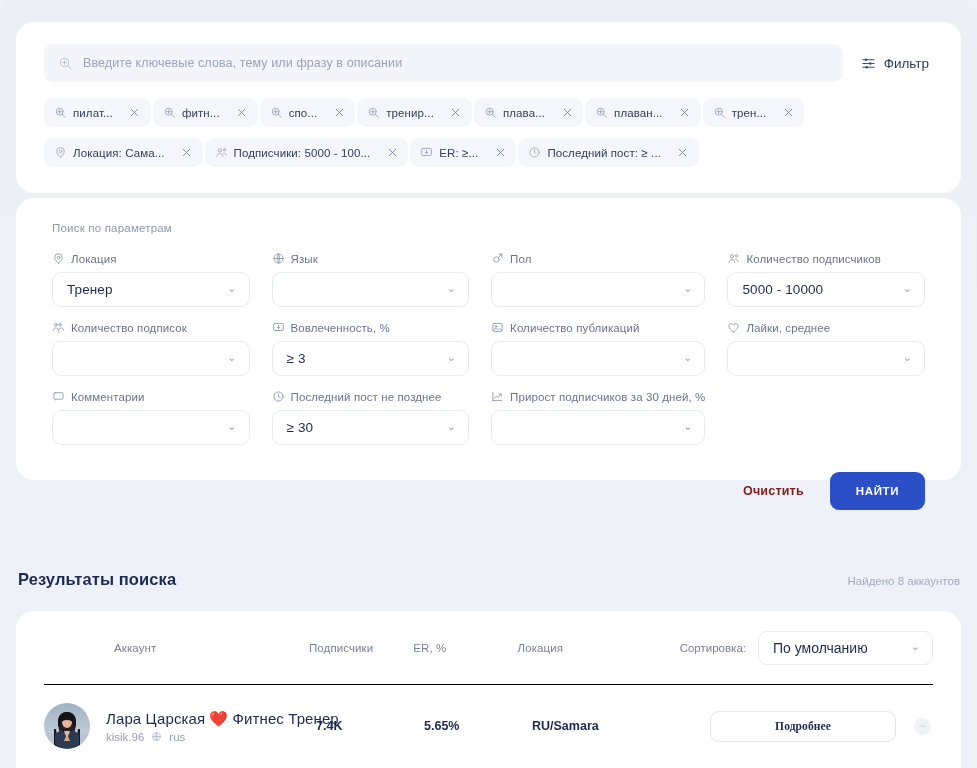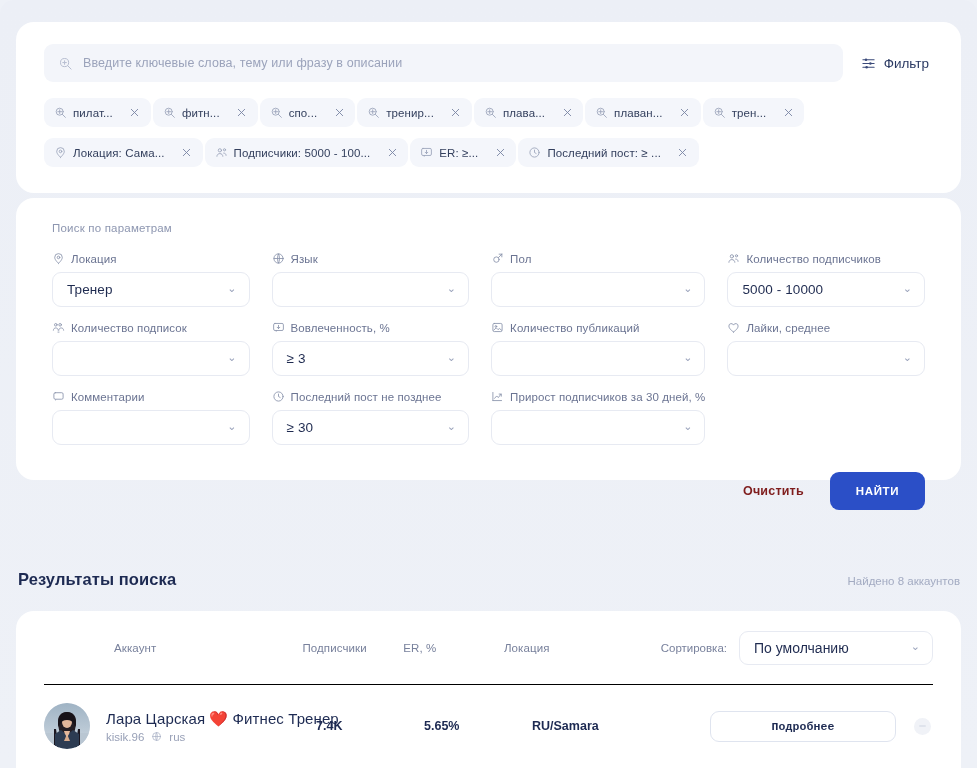--- a/index.html
+++ b/index.html
@@ -256,21 +256,21 @@
     color: #78819c;
     letter-spacing: .1px;
   }
 
   .sort-label {
     font-size: 11.5px;
     color: #78819c;
   }
 
   .sort-select {
-    width: 194px;
+    width: 175px;
     height: 34px;
     border: 1px solid #e7eaf2;
     border-radius: 9px;
     display: flex;
     align-items: center;
     justify-content: space-between;
     padding: 0 12px 0 14px;
     cursor: pointer;
     background: #fff;
   }
@@ -327,21 +327,21 @@
   .btn-more {
     width: 186px;
     height: 31px;
     border: 1px solid #dfe4ef;
     border-radius: 9px;
     background: #fff;
     font-size: 11.5px;
     font-weight: 700;
     color: #1d2a52;
     cursor: pointer;
-    font-family: Liberation Mono, monospace;
+    font-family: Liberation Serif, serif;
     letter-spacing: .1px;
   }
 
   .row-actions {
     flex: 1;
     display: flex;
     align-items: center;
     justify-content: flex-end;
     gap: 18px;
     padding-right: 2px;

